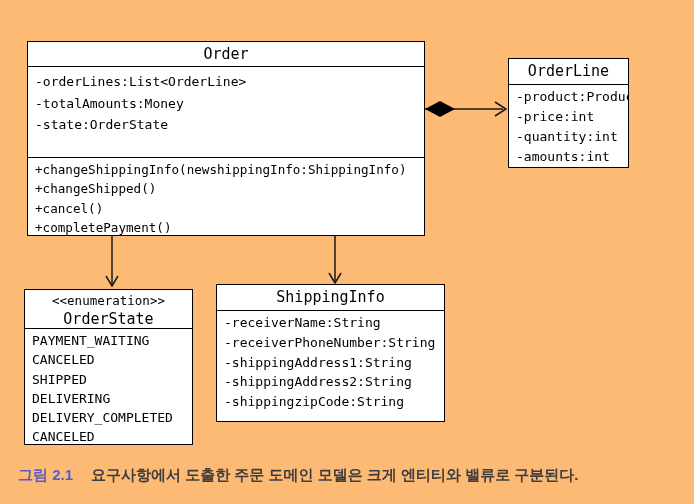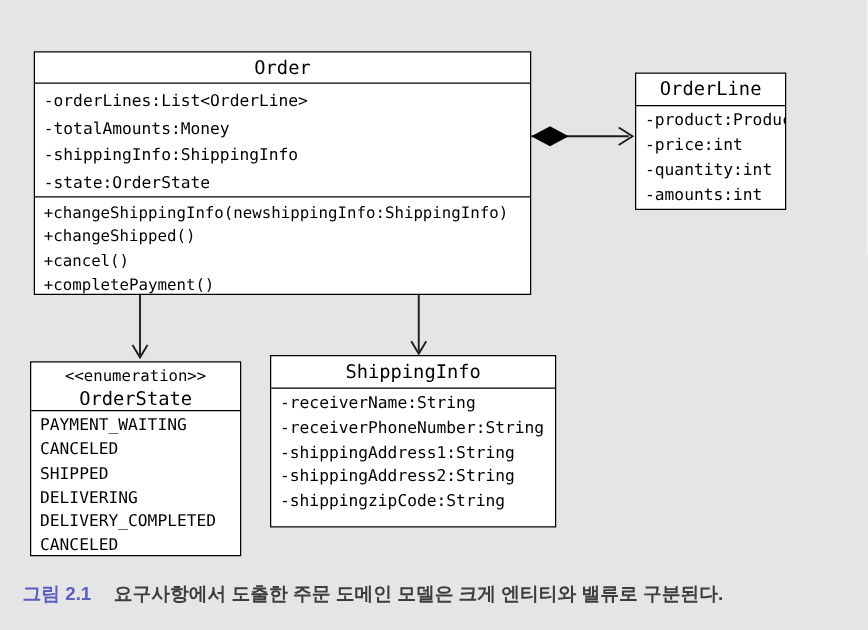--- a/index.html
+++ b/index.html
@@ -1,21 +1,21 @@
 <!DOCTYPE html>
 <html><head>
 <meta charset="utf-8">
 <style>
   html, body { margin: 0; padding: 0; background: #ffffff; }
   * { box-sizing: border-box; }
   .canvas {
     position: relative;
     width: 694px;
     height: 504px;
-    background: #e5e5e5;
+    background: #fdba74;
     font-family: "DejaVu Sans Mono", monospace;
     color: #000000;
     overflow: hidden;
     text-decoration: underline;
   }
   .connectors {
     position: absolute;
     left: 0; top: 0;
     width: 694px; height: 504px;
     pointer-events: none;
@@ -109,21 +109,20 @@
       <line x1="335" y1="236" x2="335" y2="281"></line>
       <polyline points="329,273 335,283 341,273"></polyline>
     </g>
   </svg>
 
   <div class="uml-box box-order">
     <div class="uml-title">Order</div>
     <div class="uml-section attrs">
       <div class="uml-line">-orderLines:List&lt;OrderLine&gt;</div>
       <div class="uml-line">-totalAmounts:Money</div>
-      <div class="uml-line">-shippingInfo:ShippingInfo</div>
       <div class="uml-line">-state:OrderState</div>
     </div>
     <div class="uml-section methods grow sep-top">
       <div class="uml-line">+changeShippingInfo(newshippingInfo:ShippingInfo)</div>
       <div class="uml-line">+changeShipped()</div>
       <div class="uml-line">+cancel()</div>
       <div class="uml-line">+completePayment()</div>
     </div>
   </div>
 

